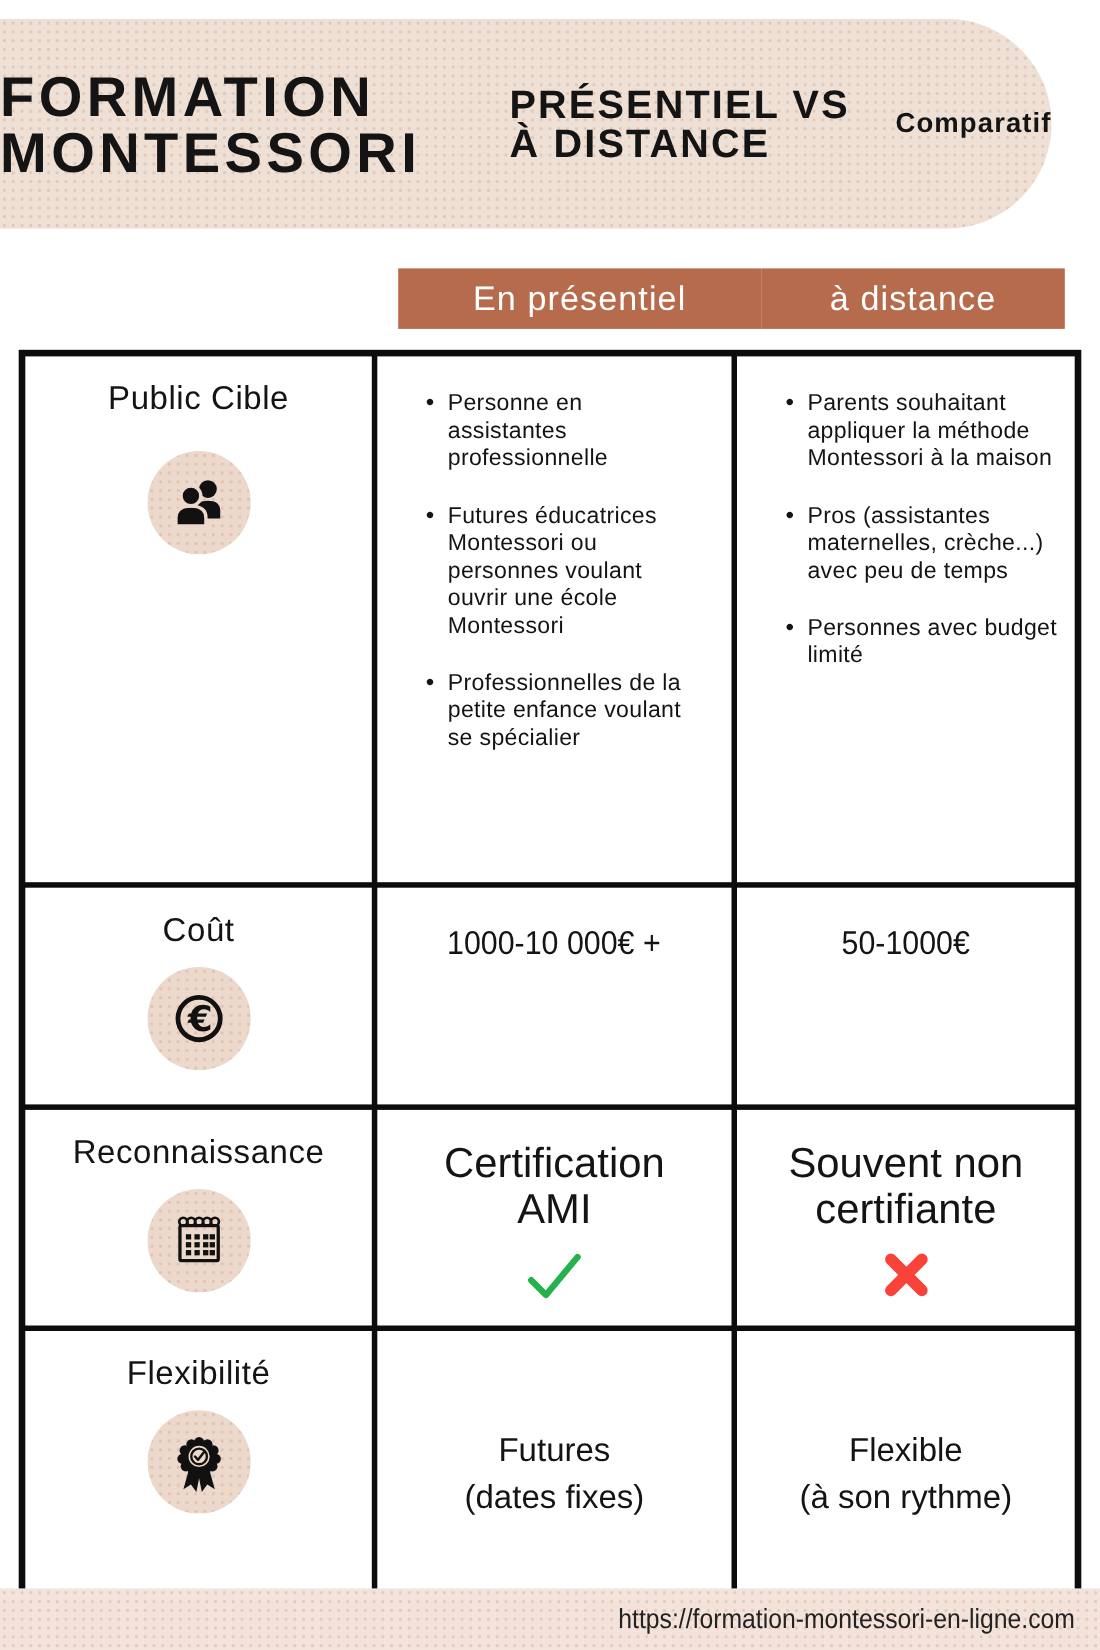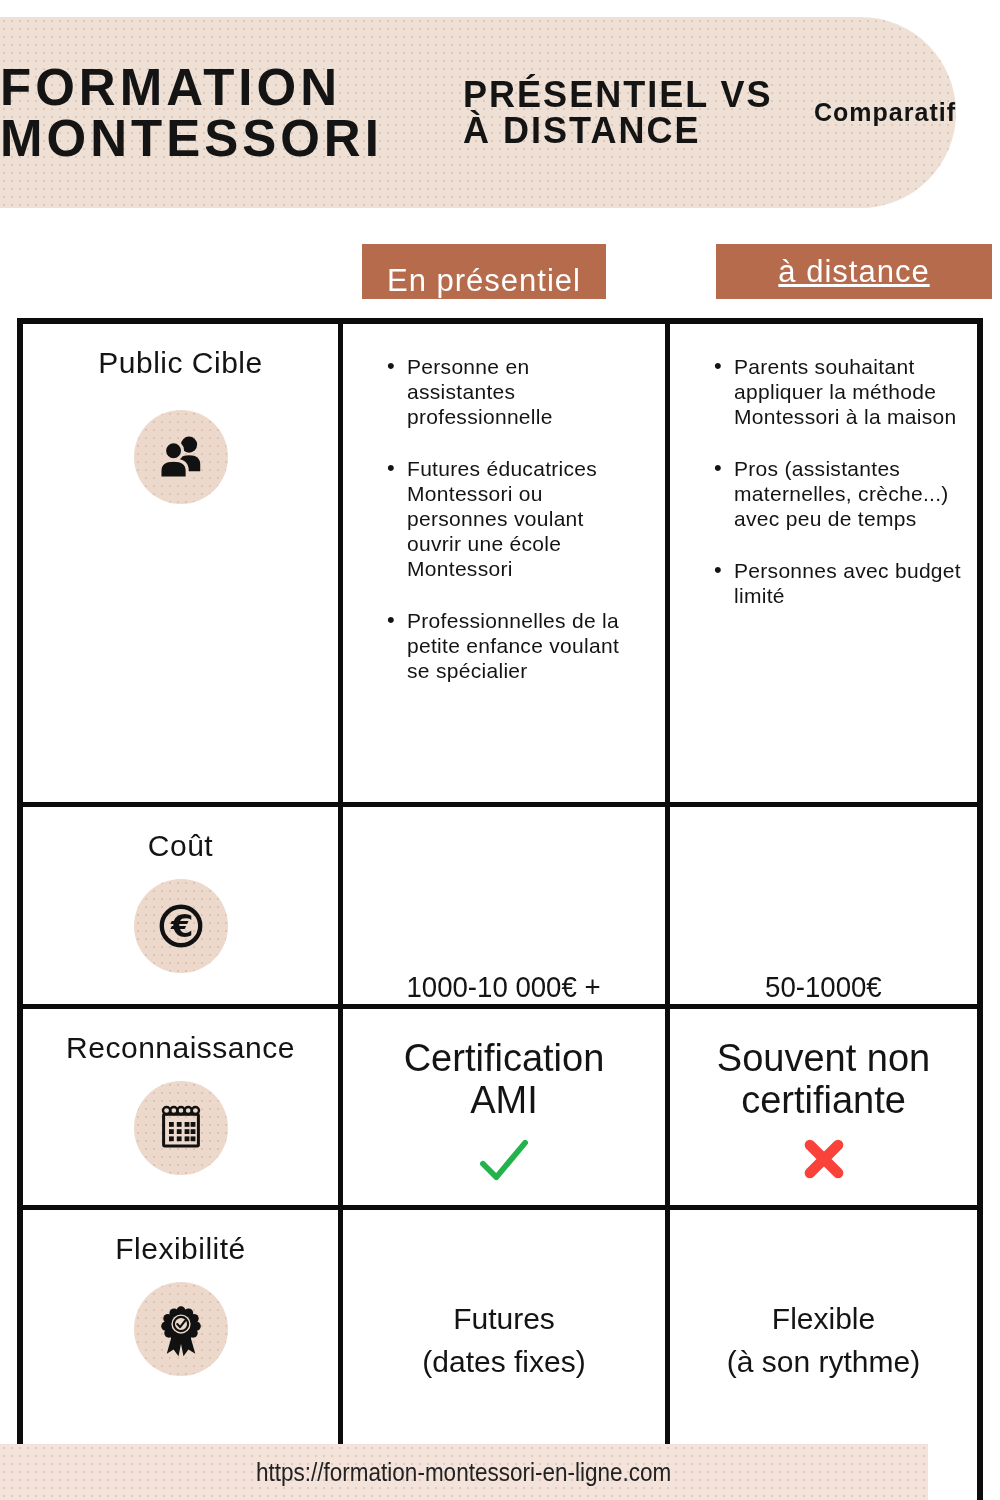--- a/index.html
+++ b/index.html
@@ -19,22 +19,22 @@
   }
   .banner .title{font-size:51px;font-weight:700;letter-spacing:4px;line-height:1;}
   .banner .subtitle{font-size:36px;font-weight:700;letter-spacing:2px;line-height:1;}
   .banner .tagline{font-size:25px;font-weight:600;letter-spacing:1px;line-height:1;}
   
   .chip{
     position:absolute;top:244px;height:55px;background:#b76b4d;color:#ffffff;
     display:flex;align-items:center;justify-content:center;
     font-size:31px;font-weight:500;letter-spacing:1px;
   }
-  .chip.presentiel{left:362px;width:244px;align-items:flex-end;}
-  .chip.distance{left:716px;width:276px;text-decoration:underline;}
+  .chip.presentiel{left:362px;width:330px;}
+  .chip.distance{left:692px;width:276px;}
   
   .table{
     position:absolute;left:17px;top:318px;width:966px;height:1188px;
     background:#0c0c0c;display:grid;
     grid-template-columns:315px 322px 1fr;
     grid-template-rows:478px 197px 196px 1fr;
     gap:5px;padding:6px;box-sizing:border-box;
   }
   .cell{background:#ffffff;box-sizing:border-box;}
   .label-cell{display:flex;flex-direction:column;align-items:center;padding-top:22px;}
@@ -46,31 +46,31 @@
   .label-cell.first .icon-circle{margin-top:30px;}
   
   .bullets-cell{padding:30px 14px 0 42px;}
   .bullets-cell ul{list-style:none;margin:0;padding:0;max-width:252px;}
   .bullets-cell li{
     position:relative;padding-left:22px;margin-bottom:27px;
     font-size:21px;line-height:25px;letter-spacing:0.3px;font-weight:500;
   }
   .bullets-cell li::before{content:"\2022";position:absolute;left:2px;top:-1px;font-size:22px;}
   
-  .value-cell{display:flex;justify-content:center;align-items:flex-end;padding-top:34px;}
+  .value-cell{display:flex;justify-content:center;align-items:flex-start;padding-top:34px;}
   .value-cell .value{font-size:30px;font-weight:500;display:inline-block;transform:scaleX(0.92);}
   .mark-cell{display:flex;flex-direction:column;align-items:center;padding-top:28px;}
   .mark-cell .line{font-size:38px;font-weight:500;line-height:42px;text-align:center;}
   .mark-cell .mark{margin-top:16px;}
   .center-cell{display:flex;flex-direction:column;align-items:center;justify-content:center;padding-bottom:30px;}
   .center-cell .line{font-size:30px;font-weight:500;line-height:43px;text-align:center;}
   
   .footer{
-    position:absolute;left:0;top:1444px;width:928px;height:56px;background-color:#f3e3da;
-    display:flex;align-items:center;justify-content:center;
+    position:absolute;left:0;top:1444px;width:1000px;height:56px;background-color:#f3e3da;
+    display:flex;align-items:center;justify-content:flex-end;
   }
   .footer .url{font-size:25px;color:#222222;display:inline-block;transform:scaleX(0.9);letter-spacing:0px;}
   svg{display:block;}
 </style>
 </head>
 <body>
 
 <div class="banner dots">
   <div class="title">FORMATION MONTESSORI</div>
   <div class="subtitle">PRÉSENTIEL VS À DISTANCE</div>

